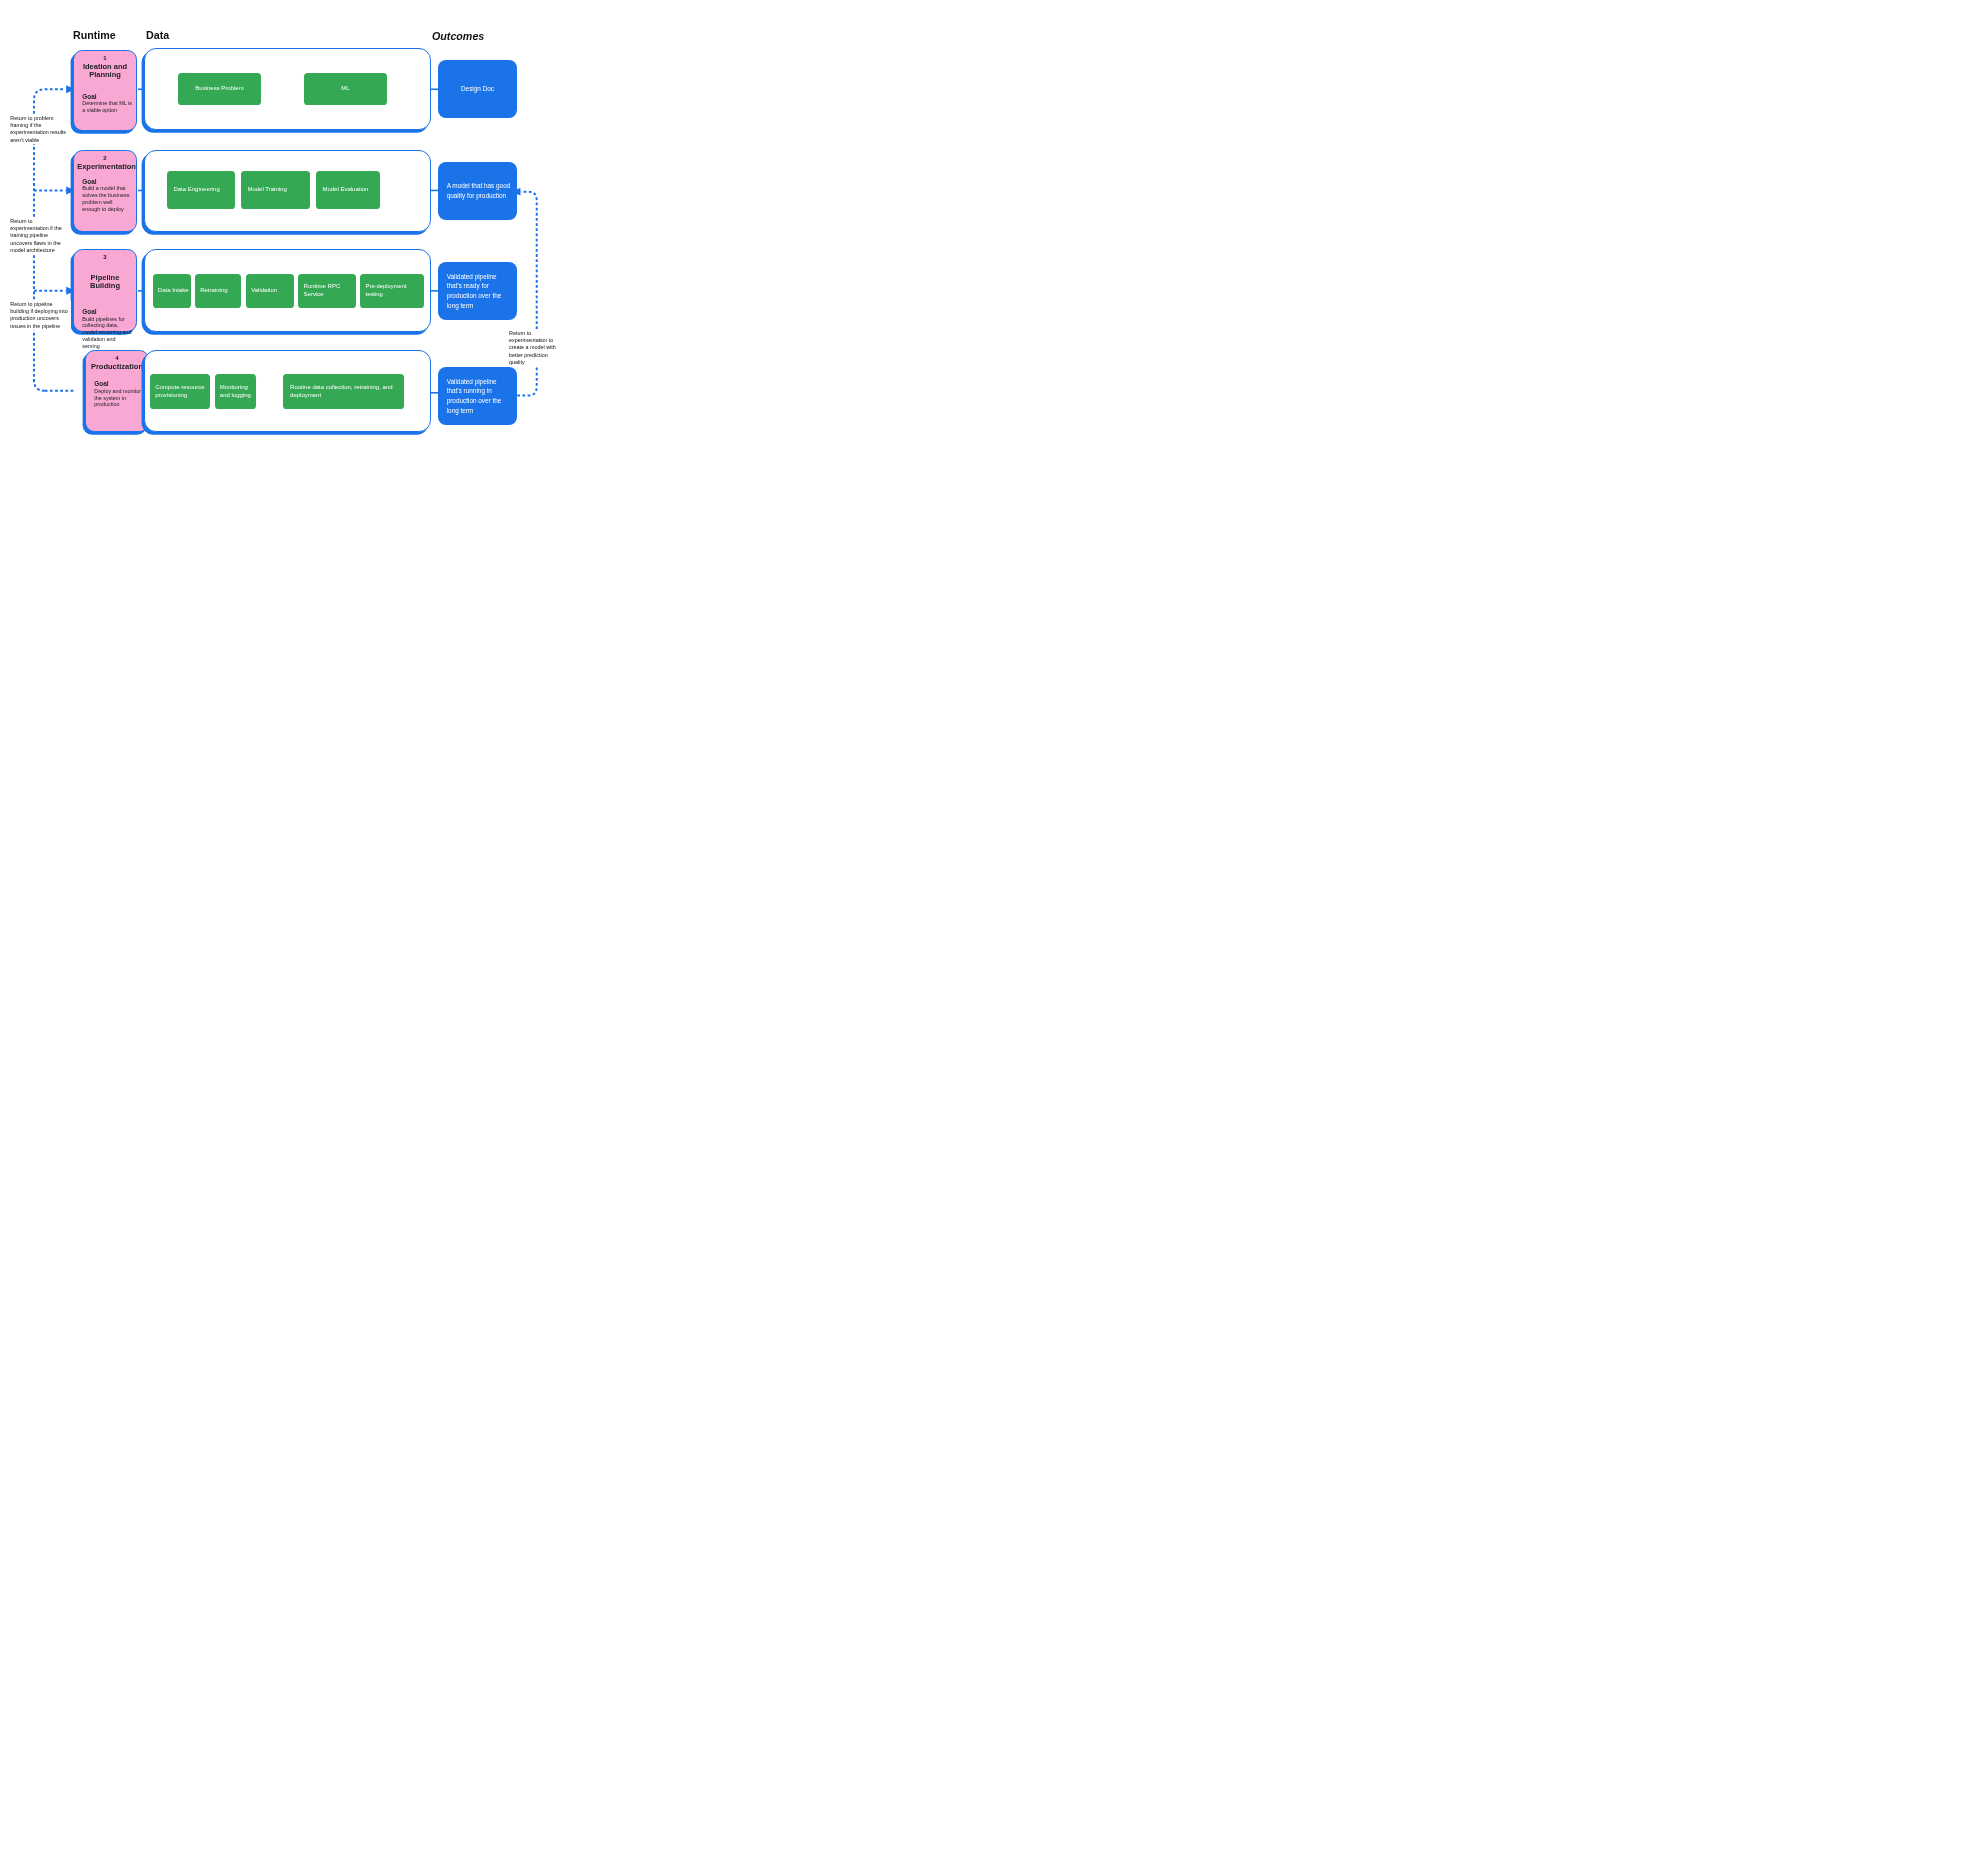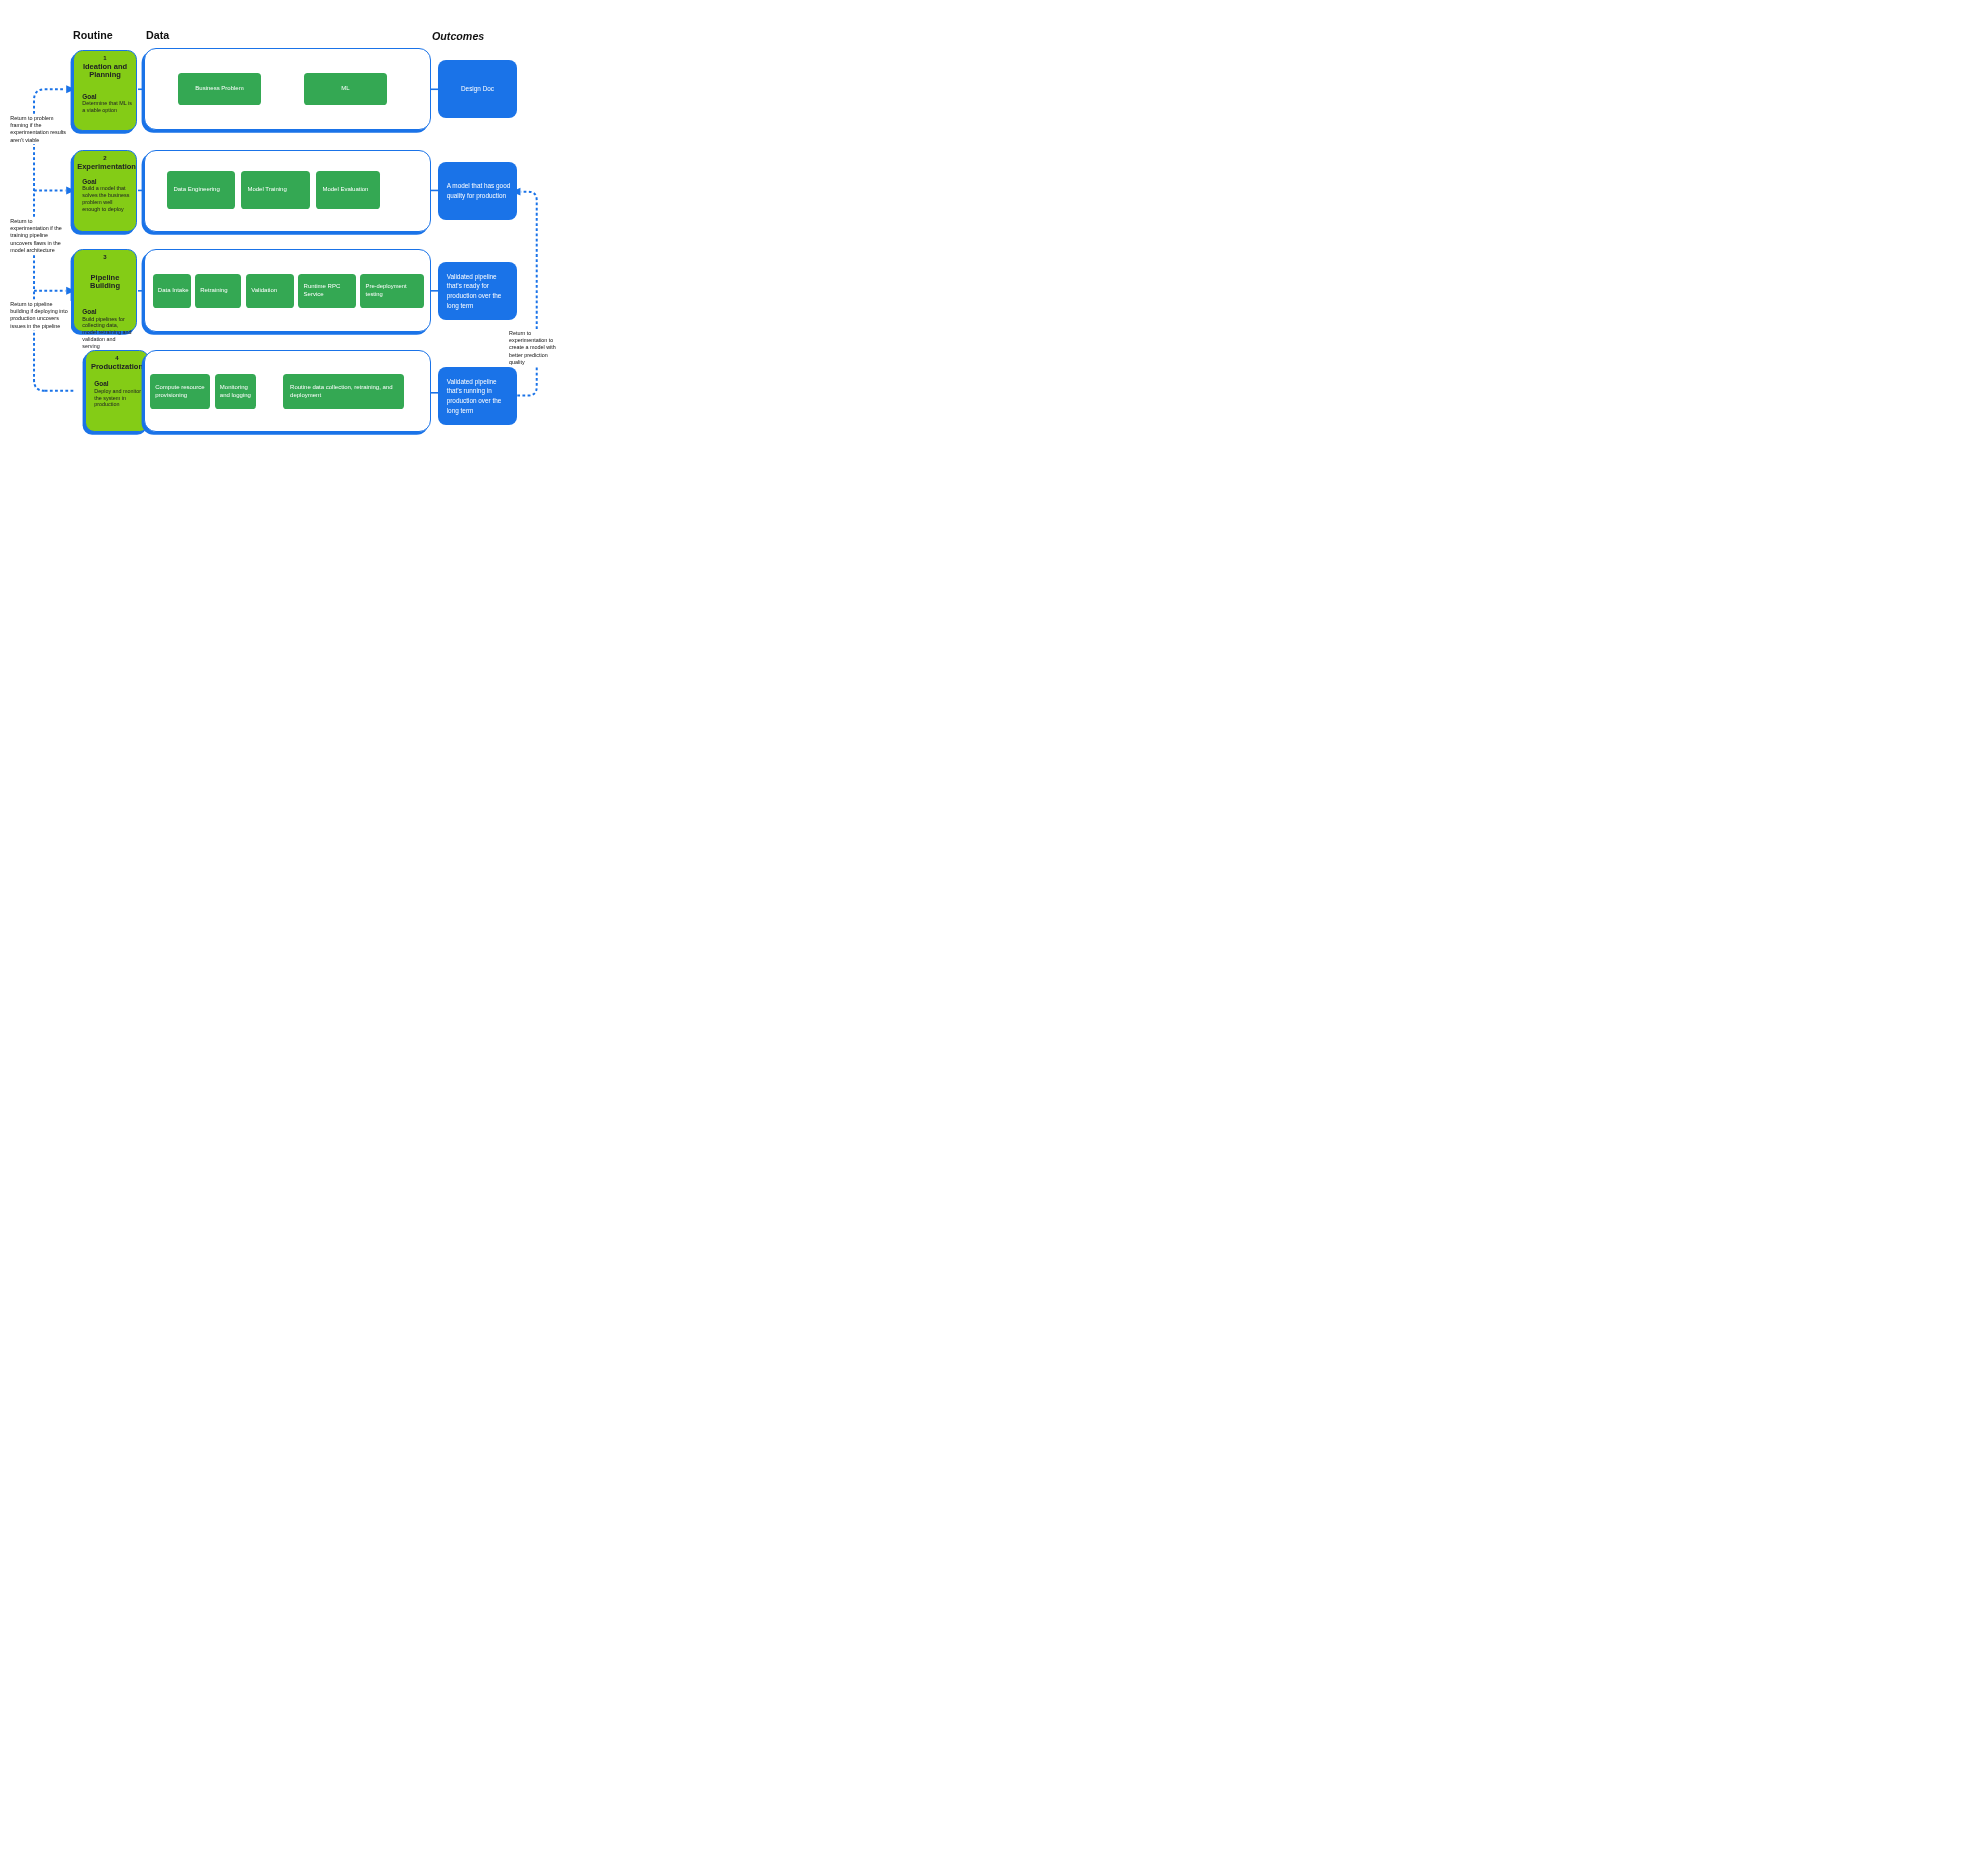--- a/index.html
+++ b/index.html
@@ -1,20 +1,20 @@
 <!DOCTYPE html>
 <html style="font-size:6.4px"><head>
 <meta charset="utf-8">
 <style>
   html,body{margin:0;padding:0;background:#fff;}
   body{font-family:"Liberation Sans", sans-serif;color:#202124;}
   .canvas{position:relative;width:564px;height:465px;background:#fff;overflow:hidden;}
   svg.overlay{position:absolute;left:0;top:0;z-index:0;}
   .hdr{position:absolute;font-weight:bold;font-size:10.7px;color:#111;z-index:1;}
-  .phase-card{position:absolute;left:73px;width:64px;background:#84cc16;border:1.2px solid #1a73e8;
+  .phase-card{position:absolute;left:73px;width:64px;background:#f9a8d4;border:1.2px solid #1a73e8;
     border-radius:9.5px;box-shadow:-2.4px 2.8px 0 0 #1a73e8;z-index:1;display:flex;flex-direction:column;
     box-sizing:border-box;}
   .phase-num{text-align:center;font-weight:bold;font-size:6px;margin-top:4.4px;}
   .phase-title{text-align:center;font-weight:bold;font-size:7.5px;line-height:1.16;margin-top:1.2px;padding:0 3.2px;}
   .goal-block{text-align:left;padding:0 4px 0 8.3px;}
   .goal-label{font-weight:bold;font-size:6.4px;margin-bottom:0.8px;}
   .goal-text{font-size:5.4px;line-height:1.26;}
   .tasks-box{position:absolute;left:144px;width:287px;background:#fff;border:1.6px solid #1a73e8;
     border-radius:12px;box-shadow:-2.4px 2.8px 0 0 #1a73e8;z-index:1;box-sizing:border-box;}
   .task{position:absolute;background:#34a853;color:#fff;border-radius:3.6px;display:flex;
@@ -81,21 +81,21 @@
       <polygon points="166,470 166,490 189,480"></polygon>
       <polygon points="166,723 166,743 189,733"></polygon>
     </g>
 
     <g>
       <path d="M 1303 997 L 1330 997 Q 1352 997 1352 975 L 1352 505 Q 1352 483 1330 483 L 1312 483" stroke="#1a73e8" stroke-width="5" stroke-dasharray="7 6" fill="none"></path>
       <polygon points="1311,473 1311,493 1288,483" fill="#1a73e8"></polygon>
     </g>
   </svg>
 
-  <div class="hdr" style="left:73px;top:29px;">Routine</div>
+  <div class="hdr" style="left:73px;top:29px;">Runtime</div>
   <div class="hdr" style="left:146px;top:29px;">Data</div>
   <div class="hdr" style="left:432px;top:30px;font-style:italic;">Outcomes</div>
 
   <div class="phase-card" style="top:50px;height:81px;">
     <div class="phase-num">1</div>
     <div class="phase-title">Ideation and Planning</div>
     <div class="goal-block" style="margin-top:12.7px;">
       <div class="goal-label">Goal</div>
       <div class="goal-text">Determine that ML is a viable option</div>
     </div>

